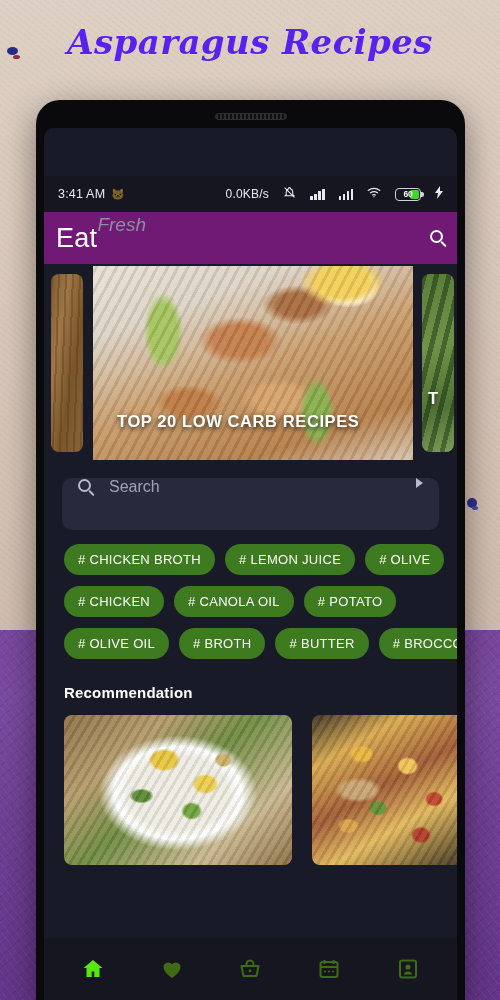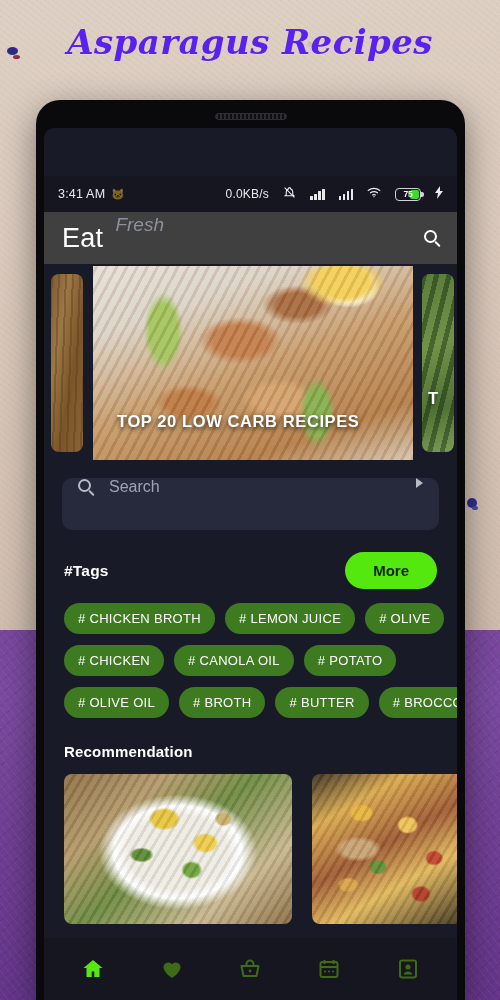--- a/index.html
+++ b/index.html
@@ -117,27 +117,27 @@
     position:absolute; right:1px; top:1px; bottom:1px; width:9px;
     background:#44d62c; border-radius:2px;
   }
   .battery .lvl{
     position:relative; z-index:2; width:100%; text-align:center;
     font-size:8.5px; color:#fff; font-weight:700; letter-spacing:-.2px;
   }
 
   
   #appbar{
-    height:52px; display:flex; align-items:center; padding:0 18px;
-    background:#404040; position:relative;justify-content:center;
+    height:52px; display:flex; align-items:center; padding:0 12px;
+    background:#701a75; position:relative;justify-content:center;
   }
   #brand{ font-size:27px; color:#ffffff; font-weight:400; letter-spacing:.3px; }
   #brand-sub{
     font-size:19px; color:#8d8f9c; font-style:italic; font-weight:400;
-    margin-left:12px; align-self:flex-start; margin-top:2px;
+    margin-left:0; align-self:flex-start; margin-top:2px;
   }
   #appbar .spacer{ flex:1; }
   .mag{ position:relative; display:inline-block; }
   .mag .circ{
     display:block; width:13px; height:13px; border:2px solid currentColor;
     border-radius:50%;
   }
   .mag .hndl{
     position:absolute; right:-4px; bottom:-2px; width:7px; height:2px;
     background:currentColor; transform:rotate(45deg); border-radius:1px;
@@ -328,21 +328,21 @@
         <span>
           <svg width="14" height="11" viewBox="0 0 24 18" fill="none" stroke="#e9eaee" stroke-width="2" stroke-linecap="round">
             <path d="M2 5.5A16 16 0 0 1 22 5.5"></path>
             <path d="M6 9.5A10.5 10.5 0 0 1 18 9.5"></path>
             <path d="M9.5 13.3A5 5 0 0 1 14.5 13.3"></path>
             <circle cx="12" cy="16.2" r="1.1" fill="#e9eaee" stroke="none"></circle>
           </svg>
         </span>
         <span class="battery">
           <span class="fill"></span>
-          <span class="lvl">75</span>
+          <span class="lvl">60</span>
         </span>
         <span>
           <svg width="8" height="13" viewBox="0 0 8 13">
               <path d="M5 0 0 7h3l-1 6 6-8H5z" fill="#e9eaee"></path>
             </svg>
         </span>
       </div>
     </div>
 
     <div id="appbar">
@@ -369,24 +369,20 @@
     </div>
 
     <div id="searchbox">
       <span id="search-mag">
         <span class="mag"><span class="circ"></span><span class="hndl"></span></span>
       </span>
       <input id="search-input" type="text" placeholder="Search" style="">
       <span id="search-go"></span>
     </div>
 
-    <div id="tags-head">
-      <span id="tags-title">#Tags</span>
-      <button id="more-btn">More</button>
-    </div>
 
     <div class="tag-rows">
       <div class="tag-row">
         <span class="tag"># CHICKEN BROTH</span>
         <span class="tag"># LEMON JUICE</span>
         <span class="tag"># OLIVE</span>
       </div>
       <div class="tag-row">
         <span class="tag"># CHICKEN</span>
         <span class="tag"># CANOLA OIL</span>

